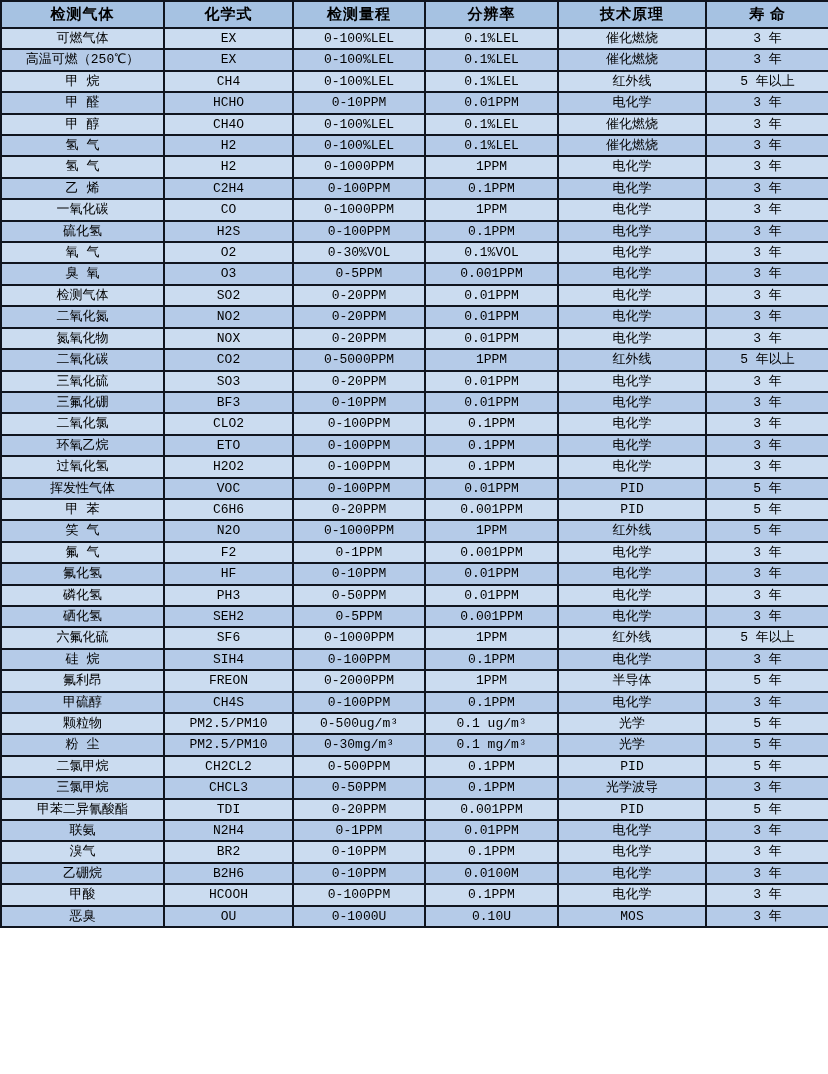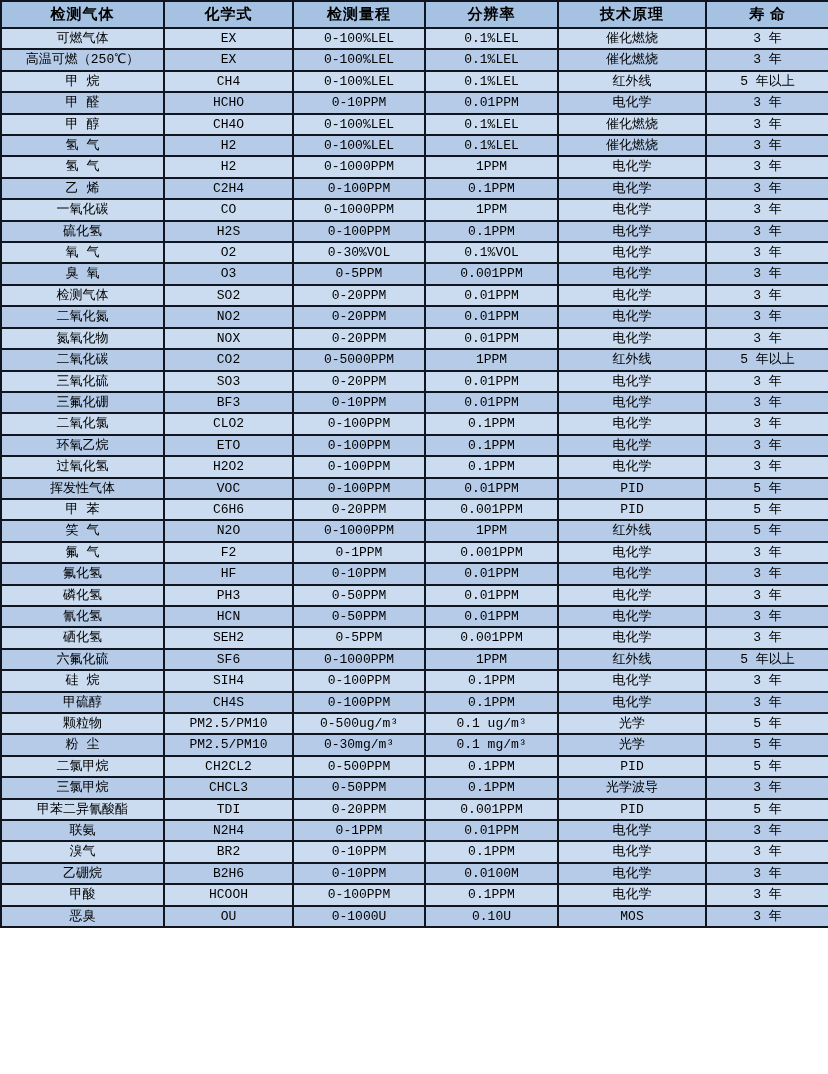--- a/index.html
+++ b/index.html
@@ -281,28 +281,20 @@
       </tr>
       <tr>
         <td>磷化氢</td>
         <td>PH3</td>
         <td>0-50PPM</td>
         <td>0.01PPM</td>
         <td>电化学</td>
         <td>3 年</td>
       </tr>
       <tr>
-        <td>氰化氢</td>
-        <td>HCN</td>
-        <td>0-50PPM</td>
-        <td>0.01PPM</td>
-        <td>电化学</td>
-        <td>3 年</td>
-      </tr>
-      <tr>
         <td>硒化氢</td>
         <td>SEH2</td>
         <td>0-5PPM</td>
         <td>0.001PPM</td>
         <td>电化学</td>
         <td>3 年</td>
       </tr>
       <tr>
         <td>六氟化硫</td>
         <td>SF6</td>
@@ -311,20 +303,28 @@
         <td>红外线</td>
         <td>5 年以上</td>
       </tr>
       <tr>
         <td>硅 烷</td>
         <td>SIH4</td>
         <td>0-100PPM</td>
         <td>0.1PPM</td>
         <td>电化学</td>
         <td>3 年</td>
+      </tr>
+      <tr>
+        <td>氟利昂</td>
+        <td>FREON</td>
+        <td>0-2000PPM</td>
+        <td>1PPM</td>
+        <td>半导体</td>
+        <td>5 年</td>
       </tr>
       <tr>
         <td>甲硫醇</td>
         <td>CH4S</td>
         <td>0-100PPM</td>
         <td>0.1PPM</td>
         <td>电化学</td>
         <td>3 年</td>
       </tr>
       <tr>

